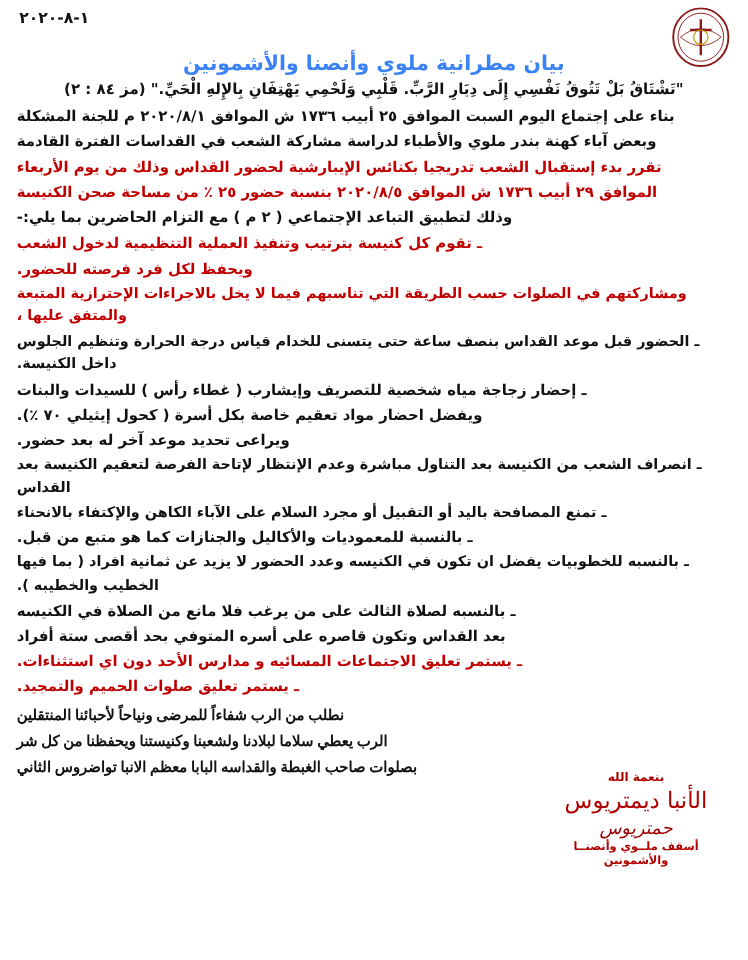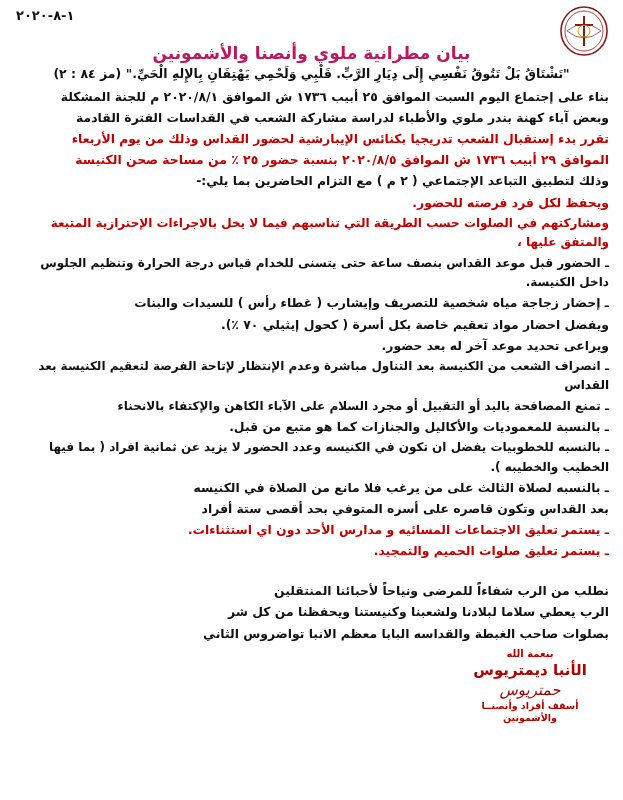--- a/index.html
+++ b/index.html
@@ -42,34 +42,34 @@
     top: 2px;
     font-size: 13px;
     font-weight: bold;
     color: #111;
     letter-spacing: 0.5px;
   }
   .title {
     text-align: center;
     font-size: 17px;
     font-weight: bold;
-    color: #be185d;
+    color: #3b82f6;
     margin: 2px 0 2px 0;
     line-height: 1.3;
   }
   .verse {
     text-align: center;
     font-size: 12.5px;
     font-weight: bold;
     color: #111;
     margin-bottom: 6px;
   }
   
   .body {
-    text-align: right;
+    text-align: left;
   }
   .line {
     font-size: 12.4px;
     line-height: 1.62;
     margin: 0 0 1px 0;
     font-weight: bold;
     color: #111111;
   }
   .line.red {
     color: #c00000;
@@ -81,31 +81,32 @@
   .signature {
     position: absolute;
     right: 18px;
     bottom: 76px;
     width: 150px;
     text-align: center;
     color: #b00000;
     line-height: 1.25;
   }
   .sig-grace { font-size: 10px; font-weight: bold; }
-  .sig-name { font-size: 15px; font-weight: bold; letter-spacing: 0.5px; }
+  .sig-name { font-size: 19px; font-weight: normal; letter-spacing: 0.5px; }
   .sig-script {
     font-size: 15px;
     font-family: "DejaVu Serif", serif;
     font-style: italic;
     color: #9b0000;
     margin: 1px 0;
   }
   .sig-see { font-size: 9.5px; font-weight: bold; }
   .closing {
-    margin-top: 20px;
+    margin-top: 4px;
+    font-family: Liberation Serif, serif;
   }
   .closing .line { font-size: 12.4px; }
 </style>
 </head>
 <body>
 
 <div class="page">
 
   <div class="header-row">
     <div class="logo">
@@ -122,20 +123,21 @@
 
   <div class="title">بيان مطرانية ملوي وأنصنا والأشمونين</div>
   <div class="verse">"تَشْتَاقُ بَلْ تَتُوقُ نَفْسِي إِلَى دِيَارِ الرَّبِّ. قَلْبِي وَلَحْمِي يَهْتِفَانِ بِالإِلهِ الْحَيِّ." (مز ٨٤ : ٢)</div>
 
   <div class="body">
     <p class="line">بناء على إجتماع اليوم السبت الموافق ٢٥ أبيب ١٧٣٦ ش الموافق ٢٠٢٠/٨/١ م للجنة المشكلة</p>
     <p class="line">وبعض آباء كهنة بندر ملوي والأطباء لدراسة مشاركة الشعب في القداسات الفترة القادمة</p>
     <p class="line red">تقرر بدء إستقبال الشعب تدريجيا بكنائس الإيبارشية لحضور القداس وذلك من يوم الأربعاء</p>
     <p class="line red">الموافق ٢٩ أبيب ١٧٣٦ ش الموافق ٢٠٢٠/٨/٥ بنسبة حضور ٢٥ ٪ من مساحة صحن الكنيسة</p>
     <p class="line">وذلك لتطبيق التباعد الإجتماعي ( ٢ م ) مع التزام الحاضرين بما يلي:-</p>
+    <p class="line red">ـ تقوم كل كنيسة بترتيب وتنفيذ العملية التنظيمية لدخول الشعب</p>
     <p class="line red">ويحفظ لكل فرد فرصته للحضور.</p>
     <p class="line red sm">ومشاركتهم في الصلوات حسب الطريقة التي تناسبهم فيما لا يخل بالاجراءات الإحترازية المتبعة والمتفق عليها ،</p>
     <p class="line sm">ـ الحضور قبل موعد القداس بنصف ساعة حتى يتسنى للخدام قياس درجة الحرارة وتنظيم الجلوس داخل الكنيسة.</p>
     <p class="line">ـ إحضار زجاجة مياه شخصية للتصريف وإيشارب ( غطاء رأس ) للسيدات والبنات</p>
     <p class="line">ويفضل احضار مواد تعقيم خاصة بكل أسرة ( كحول إيثيلي ٧٠ ٪).</p>
     <p class="line">ويراعى تحديد موعد آخر له بعد حضور.</p>
     <p class="line sm">ـ انصراف الشعب من الكنيسة بعد التناول مباشرة وعدم الإنتظار لإتاحة الفرصة لتعقيم الكنيسة بعد القداس</p>
     <p class="line sm">ـ تمنع المصافحة باليد أو التقبيل أو مجرد السلام على الآباء الكاهن والإكتفاء بالانحناء</p>
     <p class="line">ـ بالنسبة للمعموديات والأكاليل والجنازات كما هو متبع من قبل.</p>
     <p class="line sm">ـ بالنسبه للخطوبيات يفضل ان تكون في الكنيسه وعدد الحضور لا يزيد عن ثمانية افراد ( بما فيها الخطيب والخطيبه ).</p>
@@ -148,16 +150,16 @@
   <div class="body closing">
     <p class="line">نطلب من الرب شفاءاً للمرضى ونياحاً لأحبائنا المنتقلين</p>
     <p class="line">الرب يعطي سلاما لبلادنا ولشعبنا وكنيستنا ويحفظنا من كل شر</p>
     <p class="line">بصلوات صاحب الغبطة والقداسه البابا معظم الانبا تواضروس الثاني</p>
   </div>
 
   <div class="signature">
     <div class="sig-grace">بنعمة الله</div>
     <div class="sig-name">الأنبا ديمتريوس</div>
     <div class="sig-script">حمتريوس</div>
-    <div class="sig-see">أسقف أفراد وأنصنــا والأشمونين</div>
+    <div class="sig-see">أسقف ملــوي وأنصنــا والأشمونين</div>
   </div>
 
 </div>
 
 </body></html>

